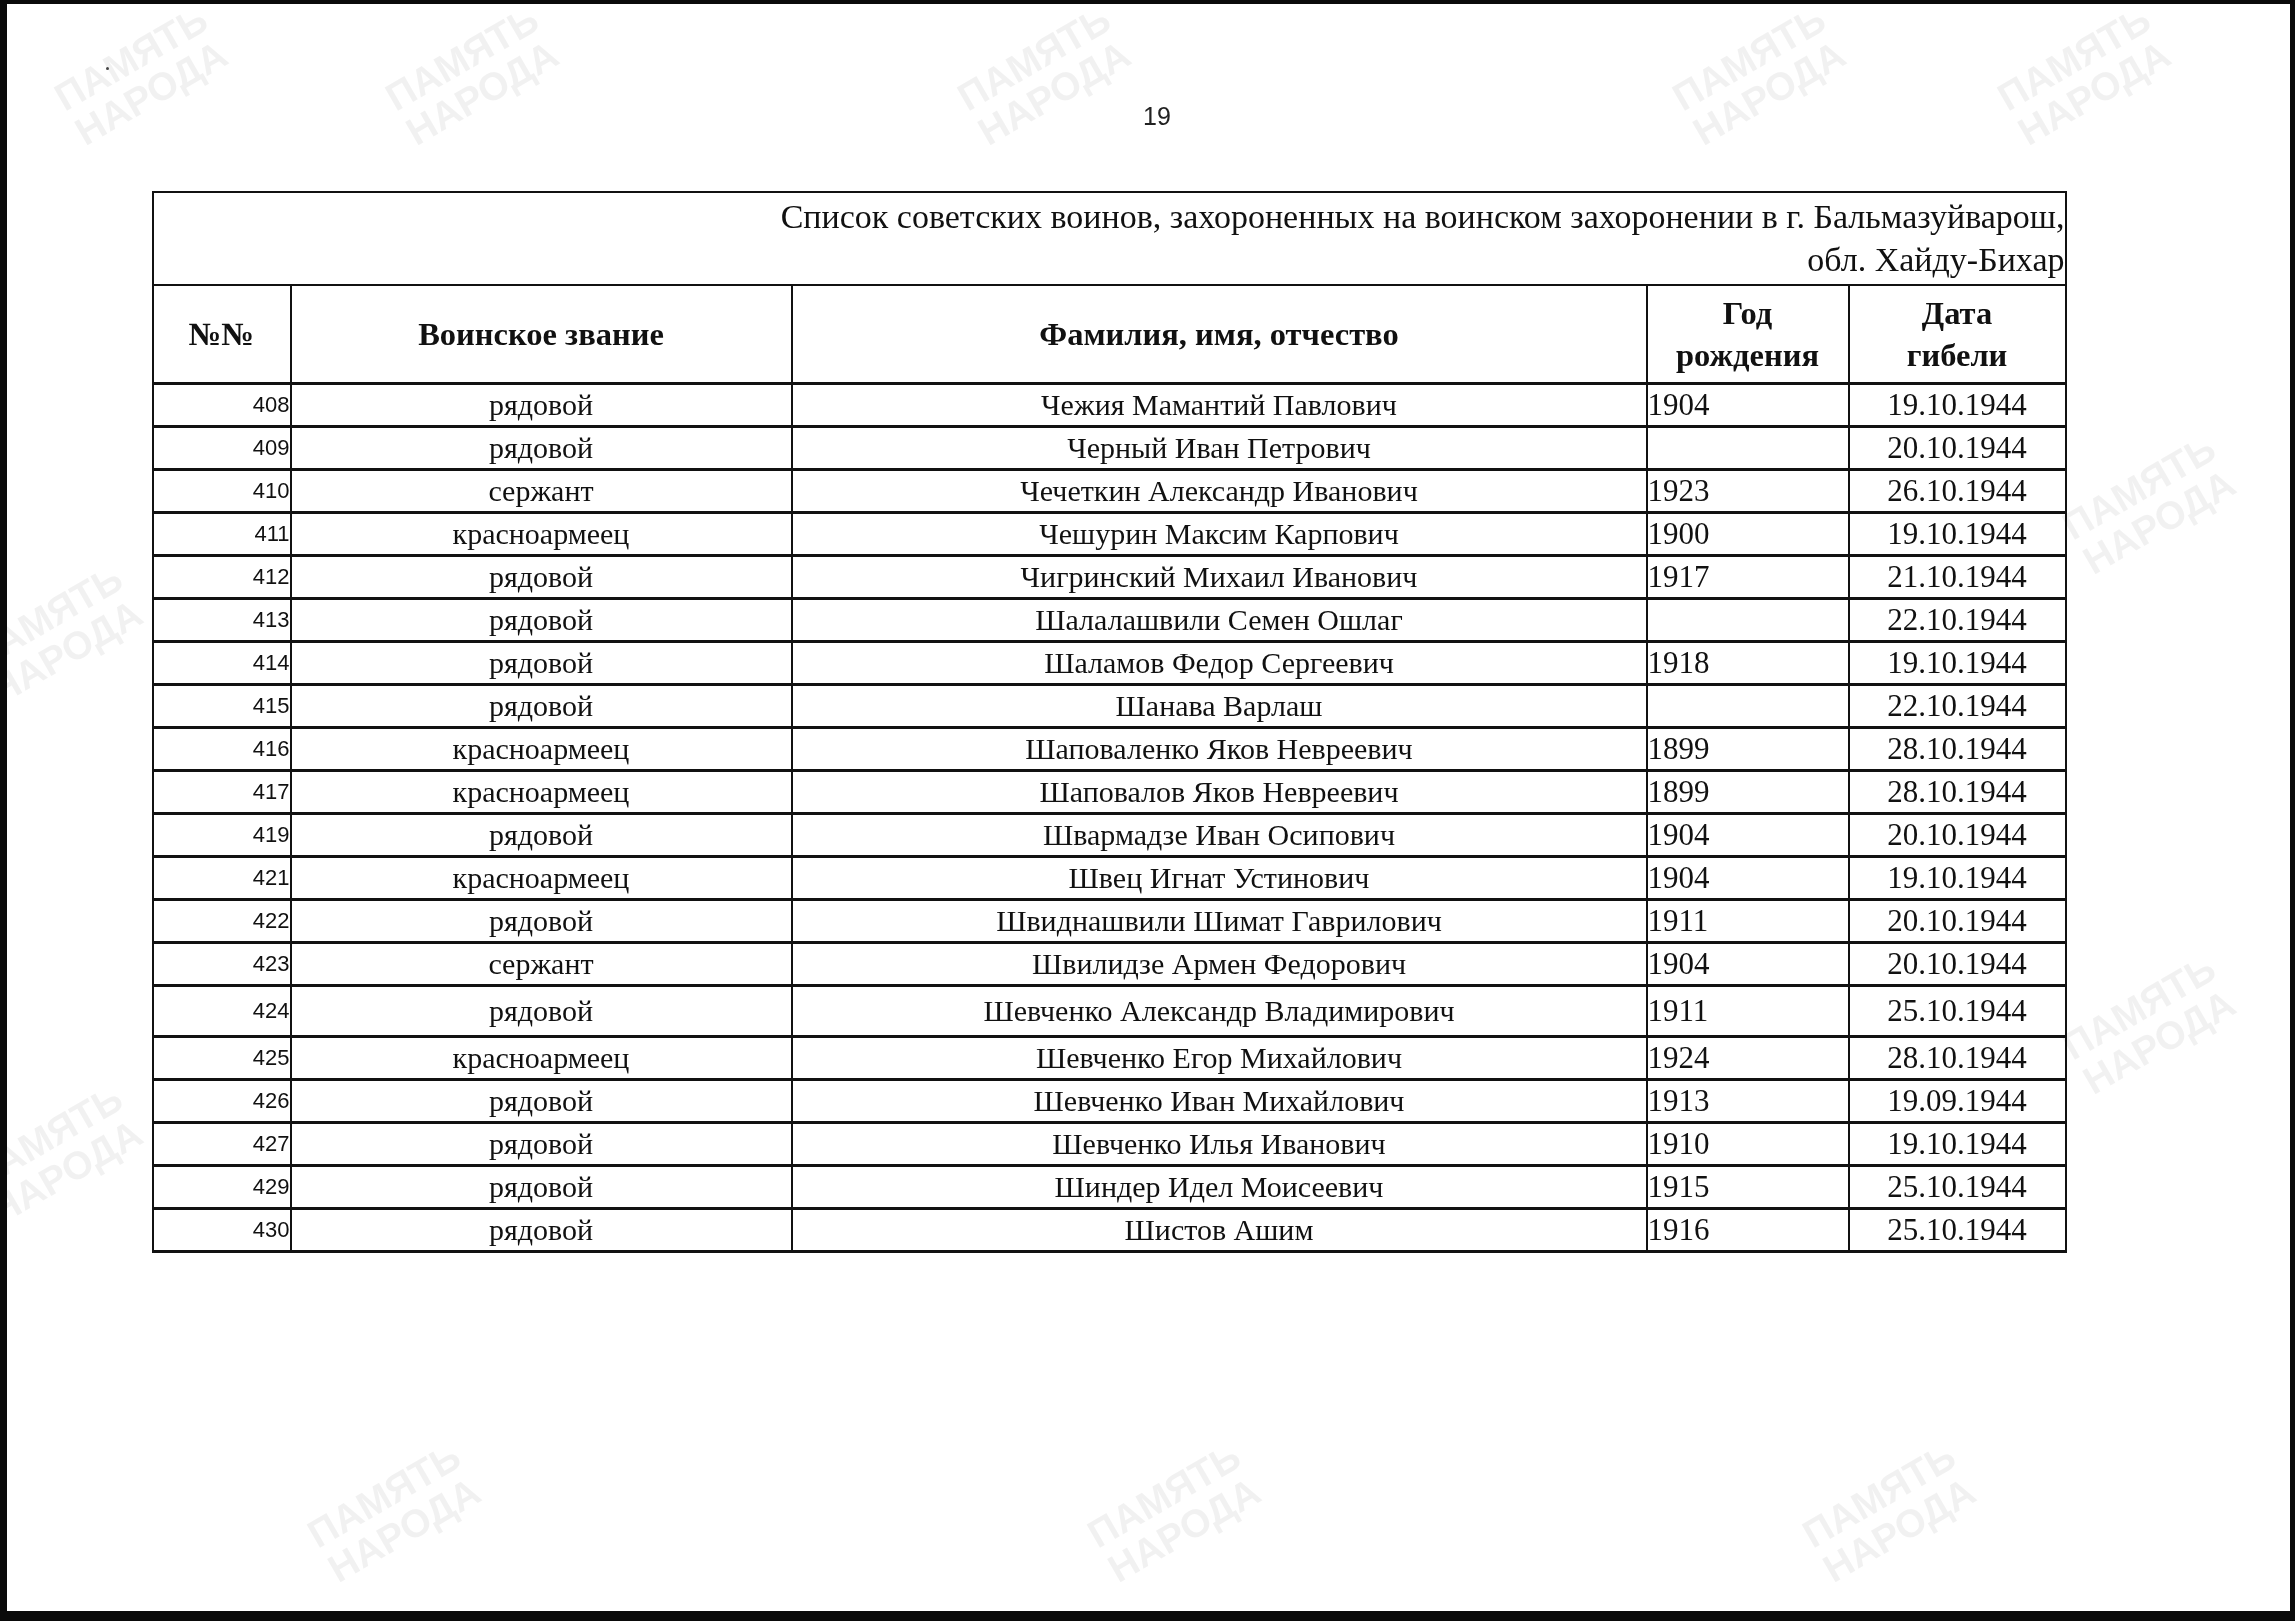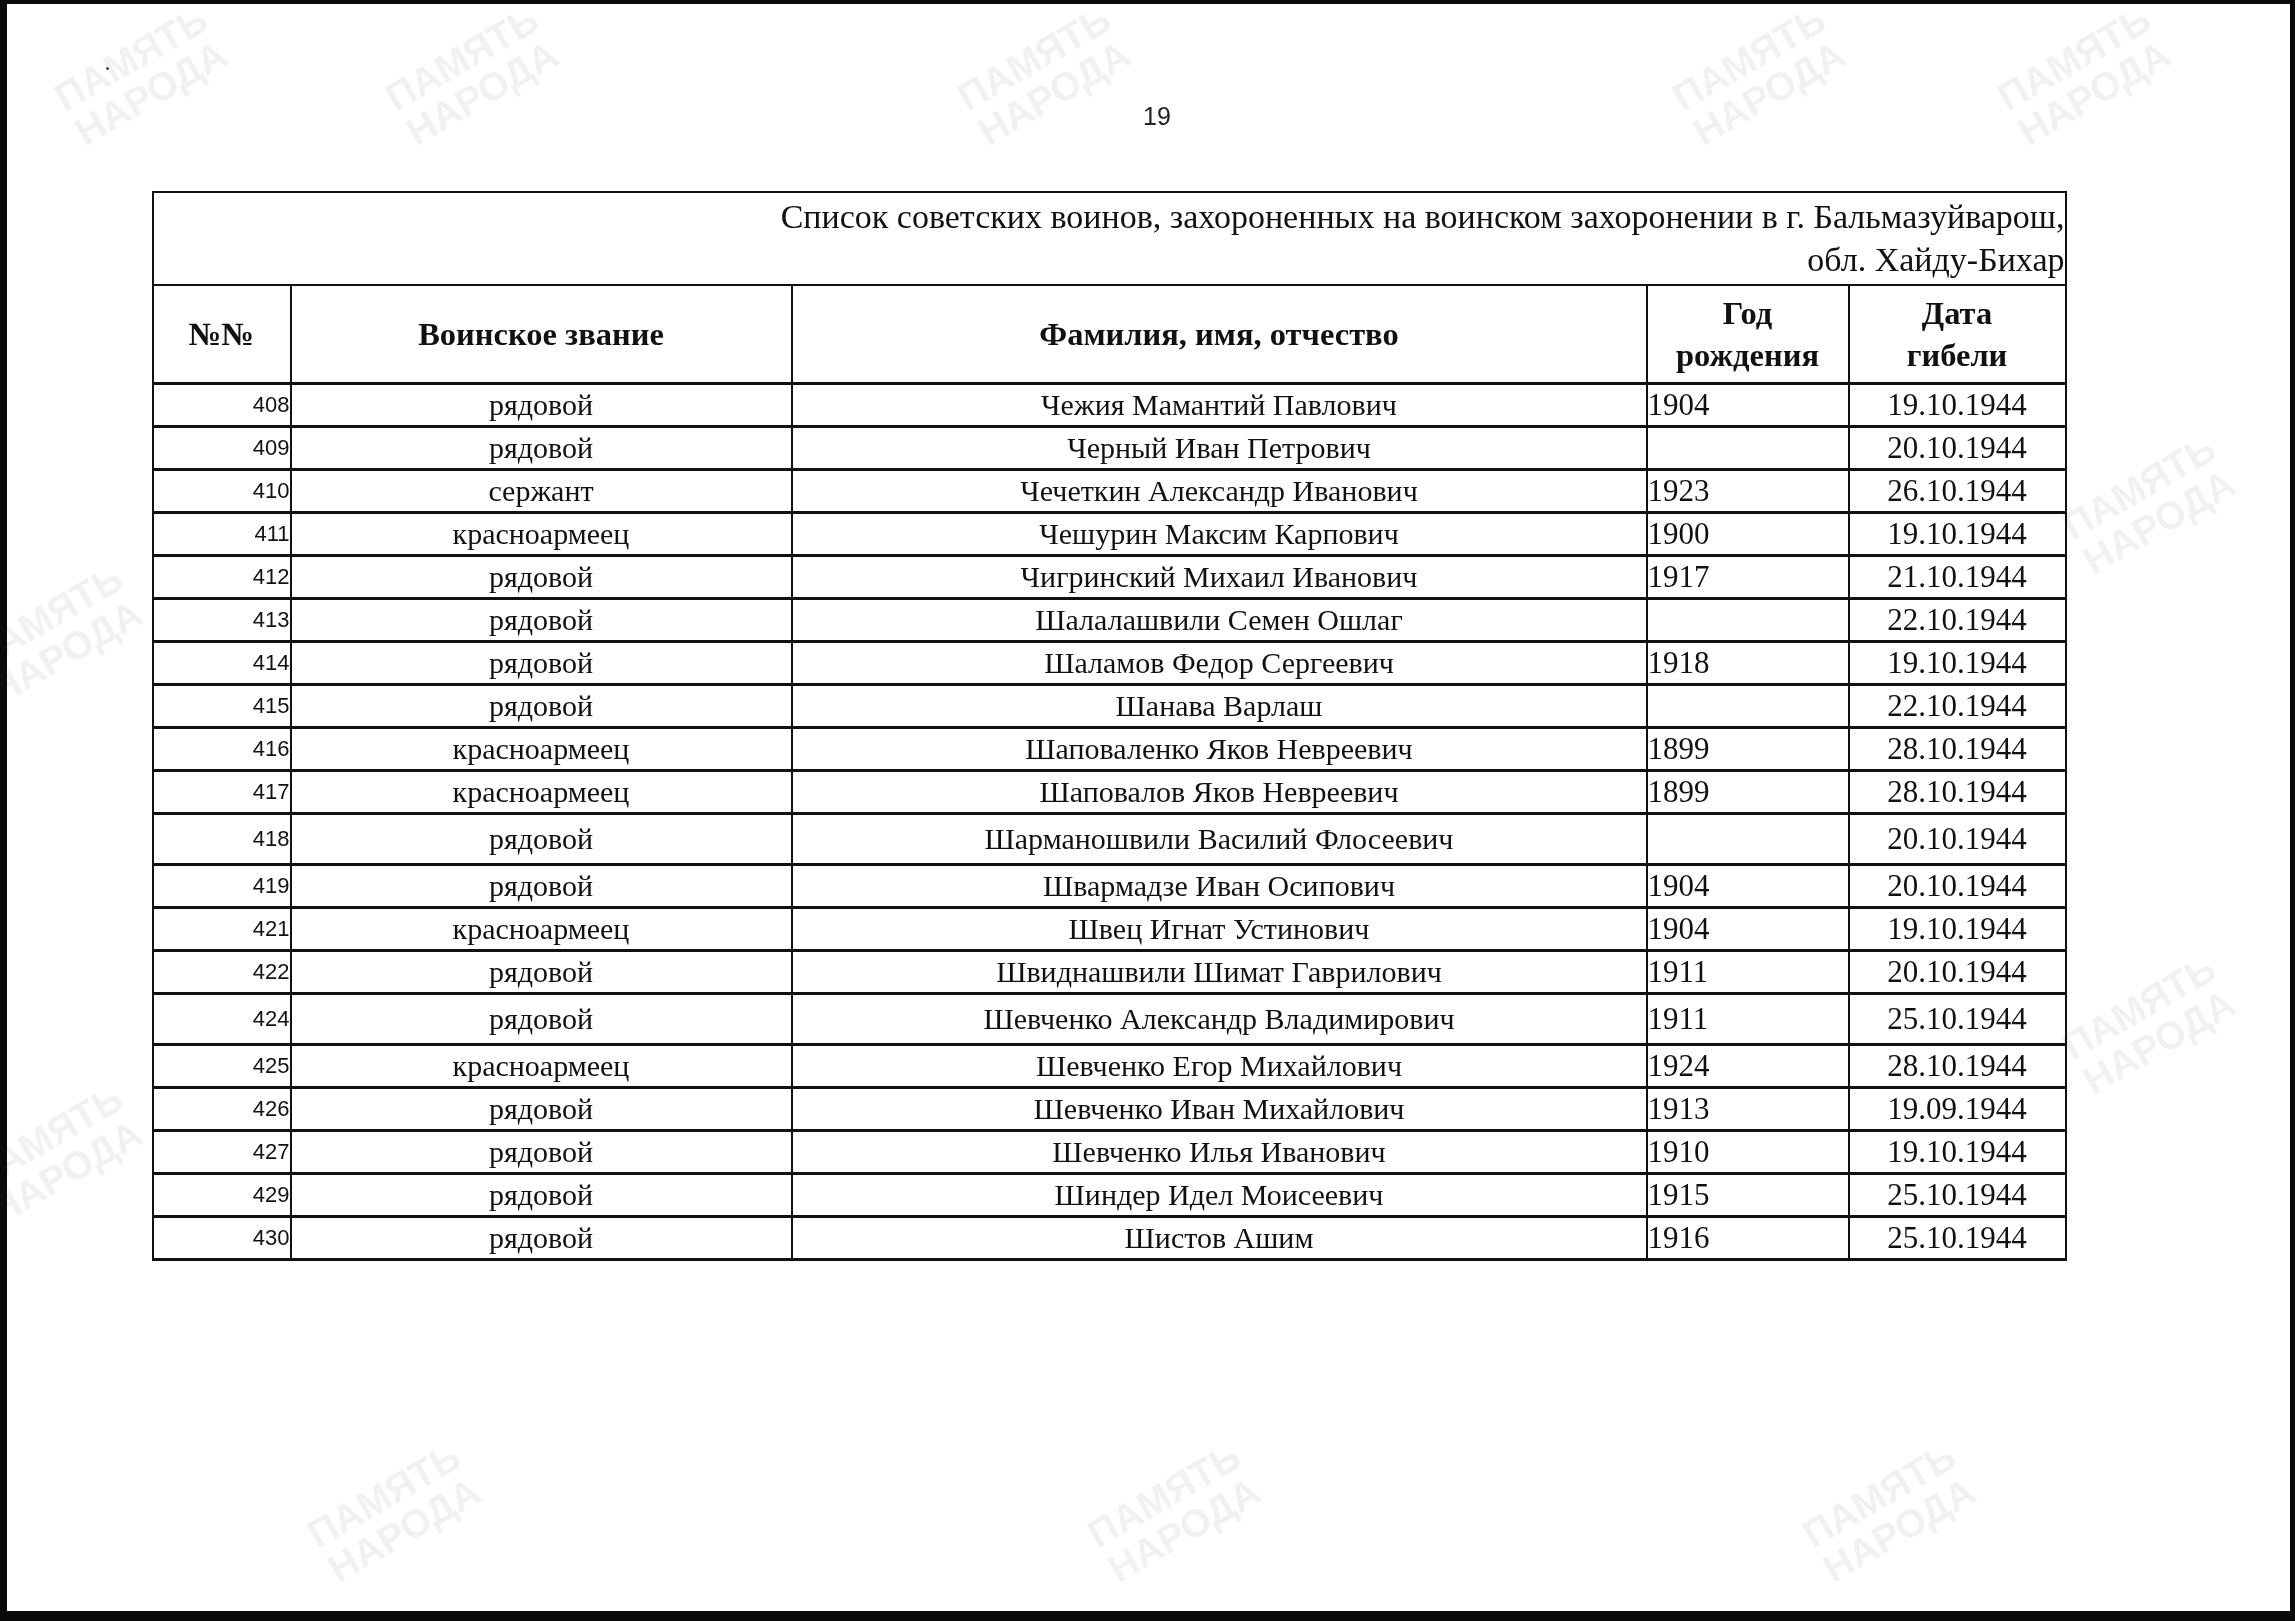--- a/index.html
+++ b/index.html
@@ -206,46 +206,46 @@
           <td class="year">1899</td>
           <td class="date">28.10.1944</td>
         </tr>
         <tr class="data-row">
           <td class="num">417</td>
           <td class="rank">красноармеец</td>
           <td class="name">Шаповалов Яков Невреевич</td>
           <td class="year">1899</td>
           <td class="date">28.10.1944</td>
         </tr>
-        <tr class="data-row tall">
-          <td class="num">418</td>
-          <td class="rank">рядовой</td>
-          <td class="name">Шарманошвили Василий Флосеевич</td>
-          <td class="year"></td>
-          <td class="date">20.10.1944</td>
-        </tr>
         <tr class="data-row">
           <td class="num">419</td>
           <td class="rank">рядовой</td>
           <td class="name">Швармадзе Иван Осипович</td>
           <td class="year">1904</td>
           <td class="date">20.10.1944</td>
         </tr>
         <tr class="data-row">
           <td class="num">421</td>
           <td class="rank">красноармеец</td>
           <td class="name">Швец Игнат Устинович</td>
           <td class="year">1904</td>
           <td class="date">19.10.1944</td>
         </tr>
         <tr class="data-row">
           <td class="num">422</td>
           <td class="rank">рядовой</td>
           <td class="name">Швиднашвили Шимат Гаврилович</td>
           <td class="year">1911</td>
+          <td class="date">20.10.1944</td>
+        </tr>
+        <tr class="data-row">
+          <td class="num">423</td>
+          <td class="rank">сержант</td>
+          <td class="name">Швилидзе Армен Федорович</td>
+          <td class="year">1904</td>
           <td class="date">20.10.1944</td>
         </tr>
         <tr class="data-row tall">
           <td class="num">424</td>
           <td class="rank">рядовой</td>
           <td class="name">Шевченко Александр Владимирович</td>
           <td class="year">1911</td>
           <td class="date">25.10.1944</td>
         </tr>
         <tr class="data-row">

